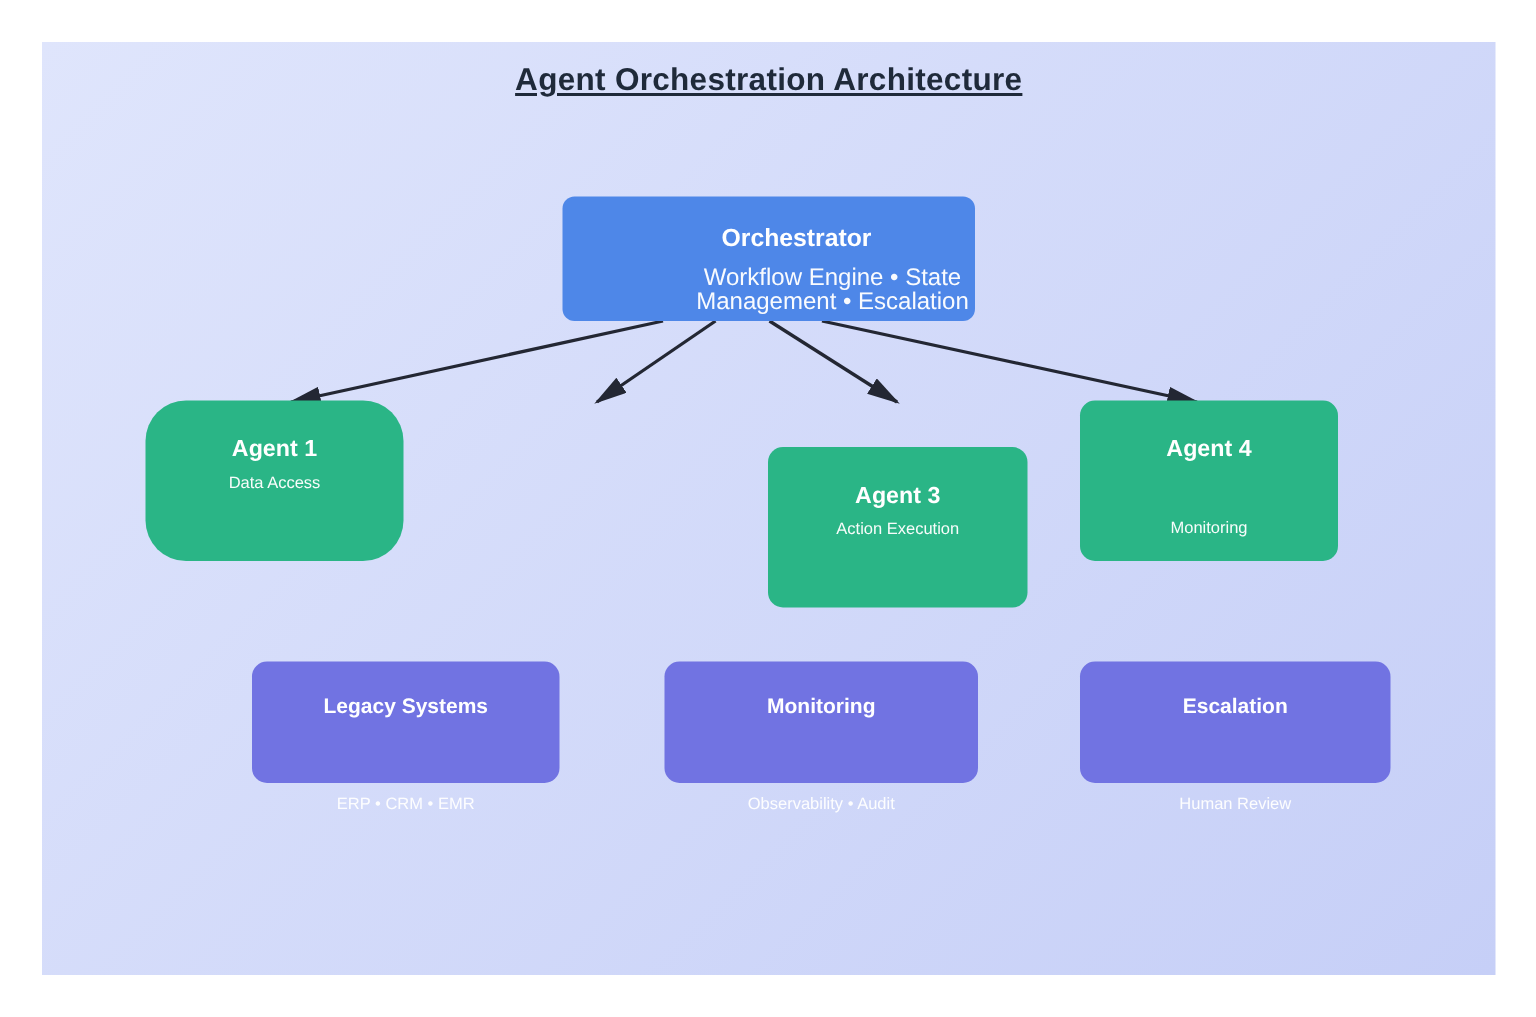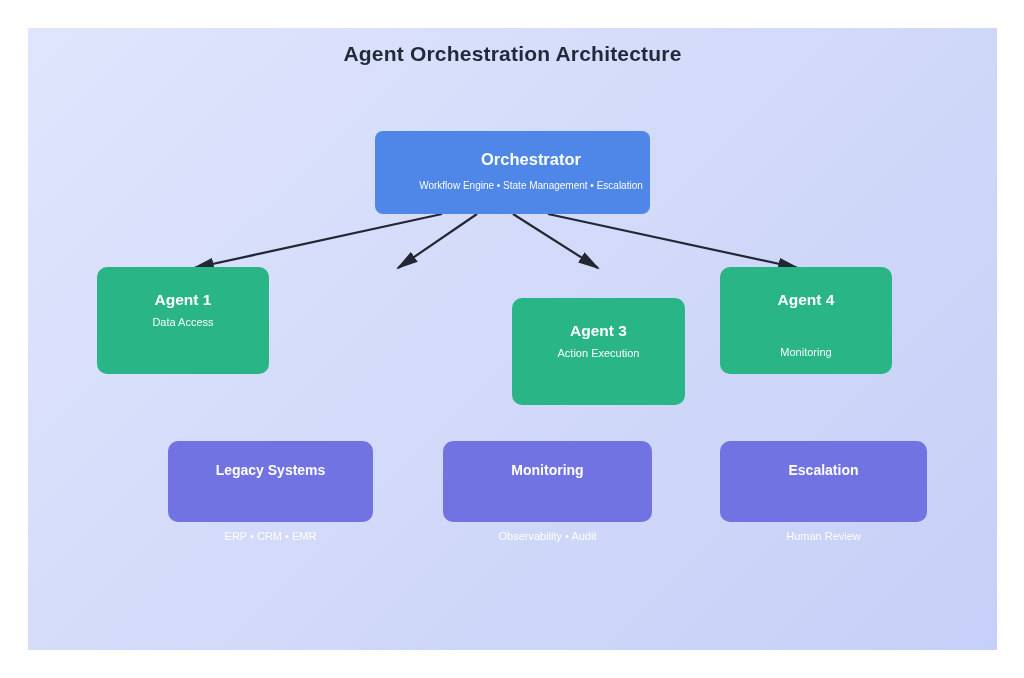--- a/index.html
+++ b/index.html
@@ -22,20 +22,21 @@
   }
   .diagram-title {
     position: absolute;
     left: 0; top: 14px; width: 100%;
     margin: 0;
     text-align: center;
     font-size: 21px;
     font-weight: bold;
     color: var(--title-color, #1f2a3a);
     letter-spacing: 0.2px;
+    text-decoration: underline;
   }
   svg.arrows {
     position: absolute;
     left: 0; top: 0;
     width: 969px; height: 622px;
     pointer-events: none;
   }
   .arrow {
     stroke: var(--arrow-color, #232733);
     stroke-width: 2.2;
@@ -54,30 +55,30 @@
   .node .node-title { font-weight: bold; }
   .node .node-subtitle { opacity: 0.97; }
   .node-orchestrator {
     left: 347px; top: 103px; width: 275px; height: 83px;
     background: var(--c-orchestrator, #4e87e8);
     border-radius: 8px;
     padding-top: 17px;
     padding-left: 37px;
   }
   .node-orchestrator .node-title { font-size: 16.5px; line-height: 22px; }
-  .node-orchestrator .node-subtitle { font-size: 10px; line-height: 16px; margin-top: 8px; }
+  .node-orchestrator .node-subtitle { font-size: 16px; line-height: 16px; margin-top: 8px; margin-left: 48px; }
   .node-agent {
     top: 239px; height: 107px;
     background: var(--c-agent, #2ab586);
     border-radius: 10px;
     padding-top: 22px;
   }
   .node-agent .node-title { font-size: 15.5px; line-height: 22px; }
   .node-agent .node-subtitle { font-size: 11px; line-height: 15px; margin-top: 4px; }
-  .agent-1 { left: 69px;  width: 172px; }
+  .agent-1 { left: 69px;  width: 172px; border-radius: 27px; }
   .agent-2 { left: 277px; width: 173px; }
   .agent-3 { left: 484px; width: 173px; margin-top: 31px; }
   .agent-4 { left: 692px; width: 172px; gap: 30px; }
   .node-system {
     top: 413px; height: 81px;
     background: var(--c-system, #7173e2);
     border-radius: 10px;
     padding-top: 19px;
     gap: 44px;
   }

